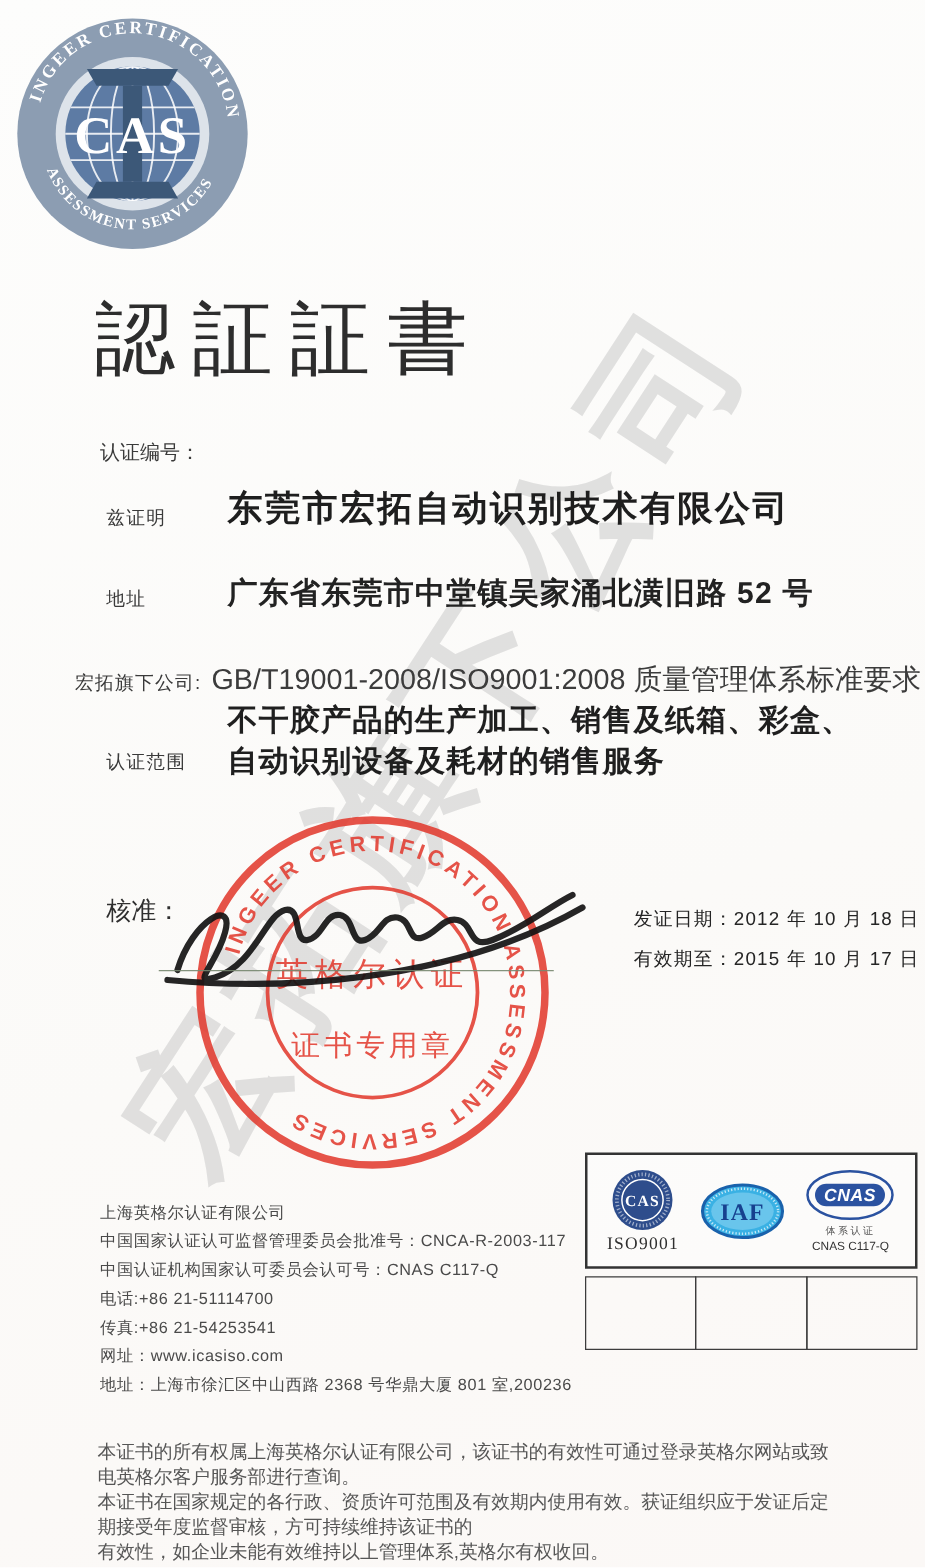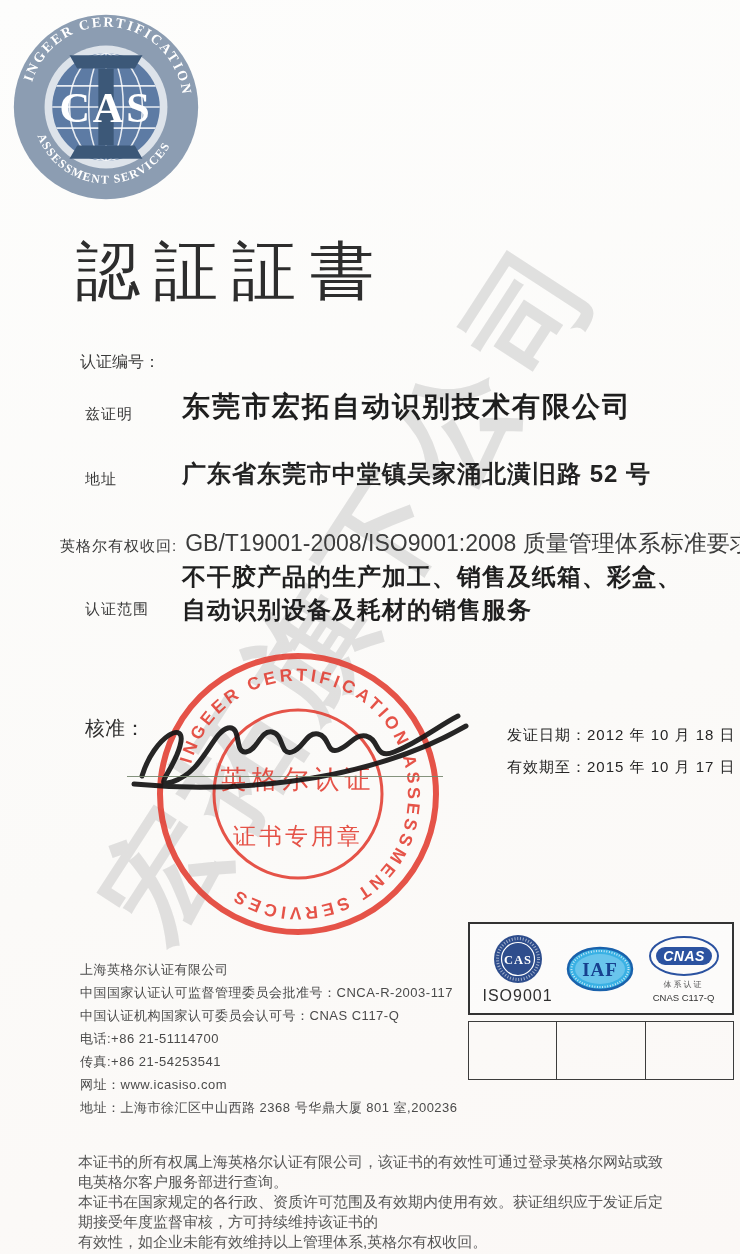--- a/index.html
+++ b/index.html
@@ -21,21 +21,21 @@
   .scope-val{left:182px;top:560px;font-size:24px;font-weight:bold;letter-spacing:1px;color:#1f1f1f;line-height:33px;}
   .stamp{left:152px;top:648px;opacity:.86;}
   .signature{left:128px;top:692px;}
   .approve-label{left:85px;top:715px;font-size:20px;color:#2f2f2f;text-align:center;}
   .approve-line{left:127px;top:776px;width:316px;height:1px;background:#77876f;opacity:.9;}
   .date-row{left:507px;font-size:15px;color:#252525;letter-spacing:1px;}
   .issuer{left:80px;top:958px;font-size:13px;color:#4a4a4a;line-height:23px;letter-spacing:.5px;}
   .marks-box{left:468px;top:922px;width:266px;height:93px;border:2px solid #333;box-sizing:border-box;
     display:flex;align-items:center;justify-content:space-evenly;background:rgba(255,255,255,.4);}
   .mark-col{display:flex;flex-direction:column;align-items:center;gap:2px;}
-  .iso-cap{font-family:Liberation Sans, sans-serif;font-size:16px;color:#2f2f2f;letter-spacing:1px;}
+  .iso-cap{font-family:Liberation Serif, serif;font-size:14px;color:#2f2f2f;letter-spacing:1px;}
   .cnas-cap1{font-size:8px;color:#555;letter-spacing:2px;}
   .cnas-cap2{font-size:9.5px;color:#333;}
   .surv-cells{left:468px;top:1021px;width:266px;height:59px;display:flex;}
   .surv-cells .cell{flex:1;border:1px solid #3c3c3c;margin-left:-1px;}
   .surv-cells .cell:first-child{margin-left:0;}
   .surv-labels{left:462px;top:1088px;width:278px;display:flex;justify-content:space-between;}
   .surv-labels span{font-size:13px;font-weight:bold;color:#262626;letter-spacing:1px;}
   .footer{left:78px;top:1152px;width:592px;font-size:15px;color:#565656;line-height:20px;}
 </style>
 </head>
@@ -86,21 +86,21 @@
       <span class="lab">认证编号：</span>
     </div>
 
     <div class="abs label" style="left:85px;top:405px;">兹证明</div>
     <div class="abs company">东莞市宏拓自动识别技术有限公司</div>
 
     <div class="abs label" style="left:85px;top:470px;">地址</div>
     <div class="abs addr-val">广东省东莞市中堂镇吴家涌北潢旧路 52 号</div>
 
     <div class="abs std-row">
-      <span class="label">英格尔有权收回:</span>
+      <span class="label">宏拓旗下公司:</span>
       <span class="val">GB/T19001-2008/ISO9001:2008 质量管理体系标准要求</span>
     </div>
 
     <div class="abs label" style="left:85px;top:600px;">认证范围</div>
     <div class="abs scope-val">
       <div>不干胶产品的生产加工、销售及纸箱、彩盒、</div>
       <div>自动识别设备及耗材的销售服务</div>
     </div>
 
     <svg class="abs stamp" width="292" height="292" viewBox="0 0 292 292">

